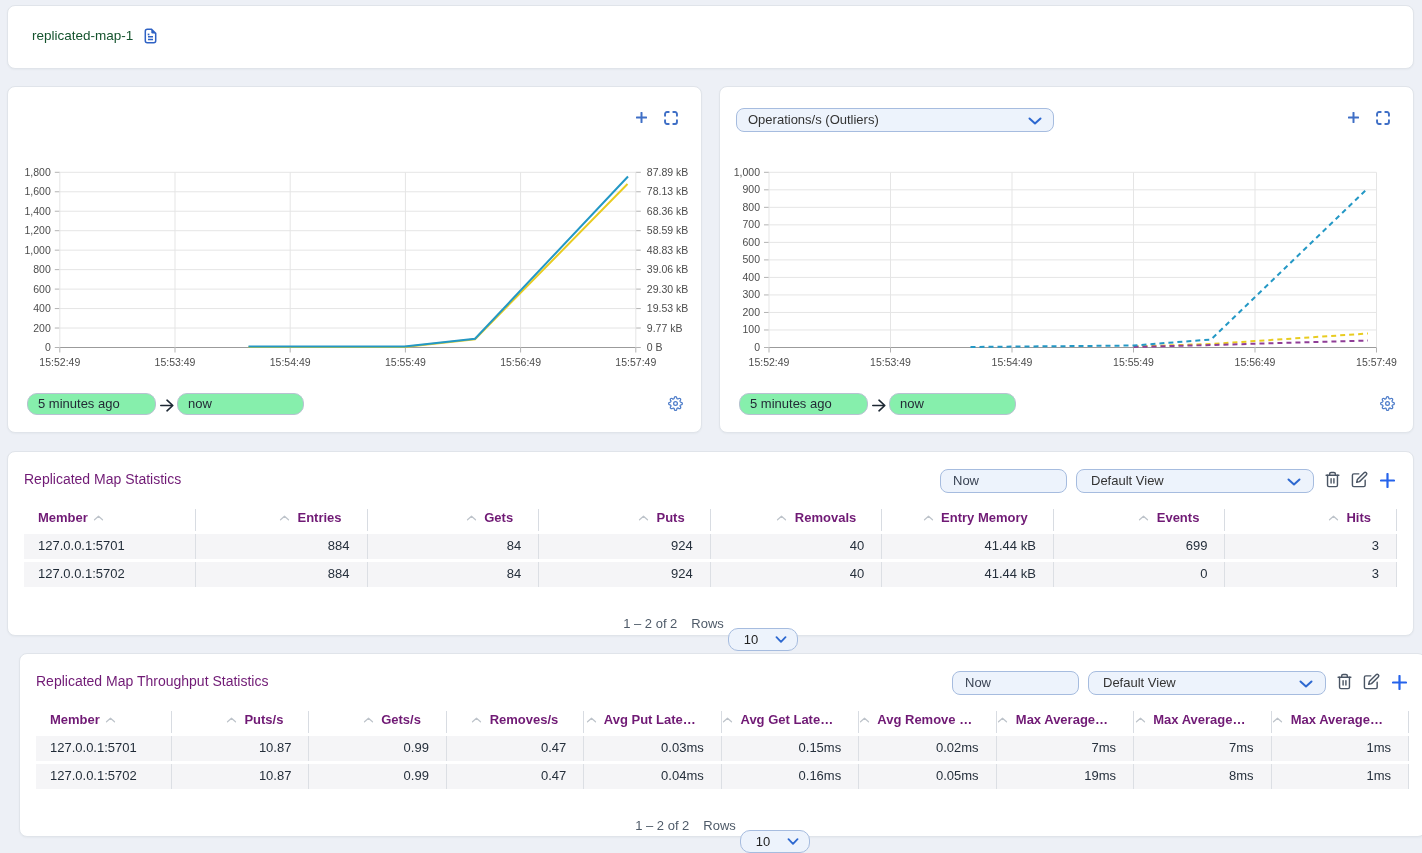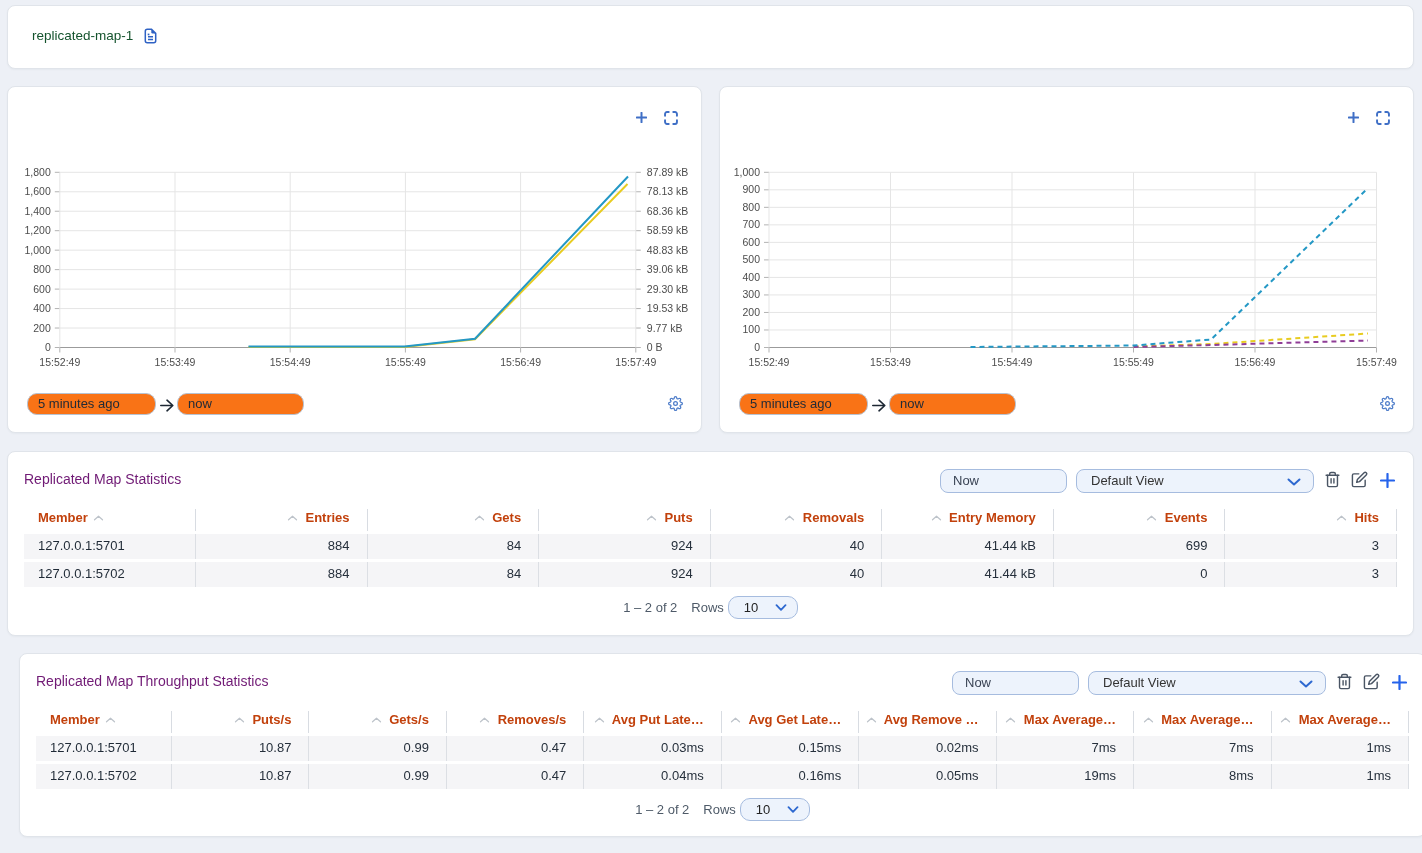--- a/index.html
+++ b/index.html
@@ -1,34 +1,34 @@
 <!DOCTYPE html>
 <html><head><meta charset="utf-8">
 <style>
 * { margin:0; padding:0; box-sizing:border-box; }
 html,body { width:1422px; height:853px; background:#edf0f6; font-family:"Liberation Sans",sans-serif; overflow:hidden; position:relative; }
 .card { position:absolute; background:#fff; border:1px solid #e0e4ea; border-radius:8px; box-shadow:0 1px 2px rgba(30,40,60,0.04); }
 .select { position:absolute; height:24px; background:#edf3fc; border:1px solid #a6bcdf; border-radius:8px; font-size:13px; color:#333; line-height:22px; padding-left:11px; }
 .select .chev { position:absolute; right:11px; top:8px; line-height:0; }
 .icbtn { position:absolute; line-height:0; }
-.minput { position:absolute; height:22px; background:#f97316; border:1px solid #b7c2d1; border-radius:10px; font-size:13px; color:#232b36; line-height:20px; padding-left:10px; }
+.minput { position:absolute; height:22px; background:#86efac; border:1px solid #b7c2d1; border-radius:10px; font-size:13px; color:#232b36; line-height:20px; padding-left:10px; }
 .cardtitle { position:absolute; left:16px; top:19px; font-size:14px; color:#701a75; }
 .minput2 { position:absolute; height:24px; background:#edf3fc; border:1px solid #a6bcdf; border-radius:8px; font-size:13px; color:#3a4354; line-height:22px; padding-left:12px; }
 .select2 { position:absolute; height:24px; background:#edf3fc; border:1px solid #a6bcdf; border-radius:8px; font-size:13px; color:#333; line-height:22px; padding-left:14px; }
 .select2 .chev { position:absolute; right:12px; top:7.5px; line-height:0; }
 .dt { position:absolute; border-collapse:separate; border-spacing:0 3px; table-layout:fixed; width:1373px; }
-.dt th { font-size:13px; font-weight:bold; color:#c2410c; height:22px; text-align:right; padding-right:17px; padding-bottom:5px; border-right:1px solid #d8dce2; white-space:nowrap; overflow:hidden; }
+.dt th { font-size:13px; font-weight:bold; color:#701a75; height:22px; text-align:right; padding-right:25px; padding-bottom:5px; border-right:1px solid #d8dce2; white-space:nowrap; overflow:hidden; }
 .dt th.thl { text-align:left; padding-left:14px; }
 .dt td { font-size:13px; color:#26303c; height:25px; text-align:right; padding-right:17px; padding-bottom:2px; background:#f5f5f7; border-right:1px solid #dcdfe4; white-space:nowrap; }
 .dt td.tdl { text-align:left; padding-left:14px; color:#1f2a36; }
 .caret { vertical-align:1px; margin-right:4px; }
 .thl .caret { margin-right:0; margin-left:2px; }
 .pager { position:absolute; left:16px; top:144px; width:1373px; display:flex; justify-content:center; align-items:center; font-size:13px; color:#4e5a68; }
 .pager .rowslbl { margin-left:14px; }
-.rowsel { position:relative; margin-left:4px; display:inline-block; width:70px; height:23px; background:#edf3fc; border:1px solid #a6bcdf; border-radius:10px; line-height:21px; padding-left:15px; color:#222; }
+.rowsel { position:relative; margin-left:4px; display:inline-block; width:70px; height:23px; background:#edf3fc; border:1px solid #a6bcdf; border-radius:10px; line-height:21px; padding-left:15px; color:#222;margin-top:32px; }
 .rowsel .chev2 { position:absolute; right:10px; top:7px; line-height:0; }
 .htitle { position:absolute; left:24px; top:22px; font-size:13.5px; color:#14532d; }
 </style></head>
 <body>
 <div class="card" style="left:7px;top:5px;width:1407px;height:64px">
   <span class="htitle">replicated-map-1</span>
   <span class="icbtn" style="left:135px;top:22px"><svg width="15" height="16" viewBox="0 0 15 16" fill="none">
         <path d="M2.3 3.2 A2 2 0 0 1 4.3 1.2 H8.5 L12.7 5.4 V12.8 A2 2 0 0 1 10.7 14.8 H4.3 A2 2 0 0 1 2.3 12.8 Z" stroke="#2f62c4" stroke-width="1.5"></path>
         <path d="M8.3 1.3 V4.2 A1.3 1.3 0 0 0 9.6 5.5 H12.5 Z" fill="#2f62c4"></path>
         <path d="M5 8.8 H10 M5 11.4 H10" stroke="#2f62c4" stroke-width="1.5"></path>
@@ -176,20 +176,23 @@
       <text x="49.0" y="279.0" text-anchor="middle" font-size="10.5" fill="#4d4d4d">15:52:49</text>
       <text x="170.5" y="279.0" text-anchor="middle" font-size="10.5" fill="#4d4d4d">15:53:49</text>
       <text x="292.0" y="279.0" text-anchor="middle" font-size="10.5" fill="#4d4d4d">15:54:49</text>
       <text x="413.5" y="279.0" text-anchor="middle" font-size="10.5" fill="#4d4d4d">15:55:49</text>
       <text x="535.0" y="279.0" text-anchor="middle" font-size="10.5" fill="#4d4d4d">15:56:49</text>
       <text x="656.5" y="279.0" text-anchor="middle" font-size="10.5" fill="#4d4d4d">15:57:49</text>
       <path d="M413.5,259.5 L491.0,257.0 L648.0,246.5" fill="none" stroke="#e8cc21" stroke-width="2" stroke-dasharray="5,4"></path>
       <path d="M413.5,260.0 L491.0,258.0 L648.0,253.5" fill="none" stroke="#8f3d96" stroke-width="2" stroke-dasharray="5,4"></path>
       <path d="M250.5,260.0 L413.5,258.5 L491.0,252.5 L648.0,101.0" fill="none" stroke="#2498c5" stroke-width="2" stroke-dasharray="5,4"></path>
     </svg>
+  <div class="select" style="left:16px;top:21px;width:318px">Operations/s (Outliers)<span class="chev"><svg width="14" height="8" viewBox="0 0 14 8">
+          <path d="M1.5 1.5 L7 6.5 L12.5 1.5" fill="none" stroke="#2d68d0" stroke-width="2" stroke-linecap="round" stroke-linejoin="round"></path>
+        </svg></span></div>
   <span class="icbtn" style="left:628px;top:25px"><svg width="11" height="11" viewBox="0 0 11 11">
         <path d="M5.5 0.8 V10.2 M0.8 5.5 H10.2" stroke="#3f6fc6" stroke-width="2" stroke-linecap="round"></path>
       </svg></span>
   <span class="icbtn" style="left:656px;top:24px"><svg width="14" height="14" viewBox="0 0 16 16">
         <path d="M1.2 5.4 V3.4 A2.2 2.2 0 0 1 3.4 1.2 H5.4 M10.6 1.2 H12.6 A2.2 2.2 0 0 1 14.8 3.4 V5.4 M14.8 10.6 V12.6 A2.2 2.2 0 0 1 12.6 14.8 H10.6 M5.4 14.8 H3.4 A2.2 2.2 0 0 1 1.2 12.6 V10.6" fill="none" stroke="#3f6fc6" stroke-width="2.2" stroke-linecap="round"></path>
       </svg></span>
   <div class="minput" style="left:19px;top:306px;width:129px">5 minutes ago</div>
   <span class="icbtn" style="left:152px;top:312px"><svg width="14" height="13" viewBox="0 0 14 13">
         <path d="M0.8 6.5 H12.5 M7 1.2 L12.8 6.5 L7 11.8" fill="none" stroke="#1c2733" stroke-width="1.6" stroke-linecap="round" stroke-linejoin="round"></path>
       </svg></span>

